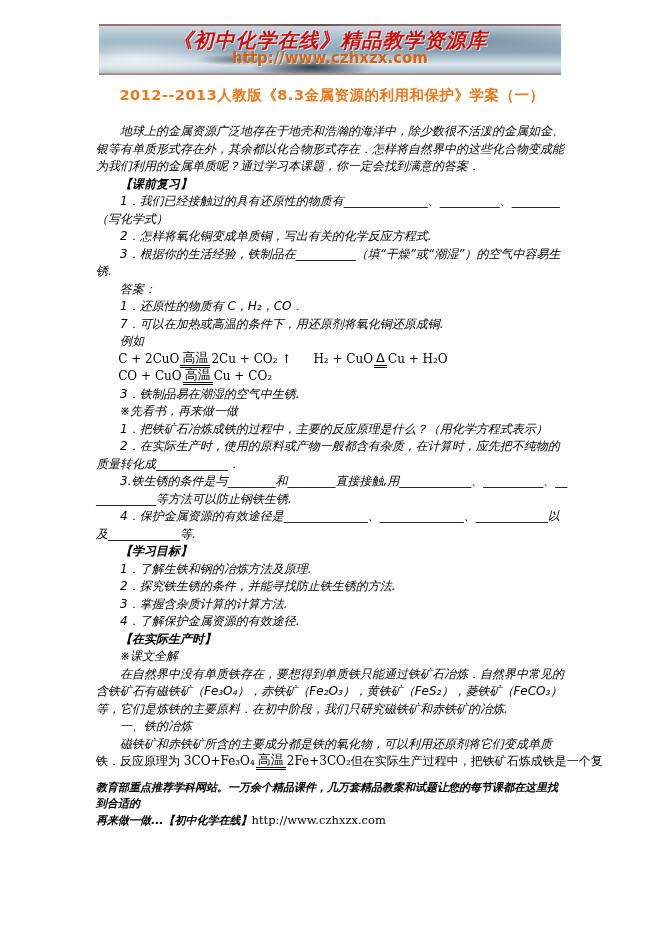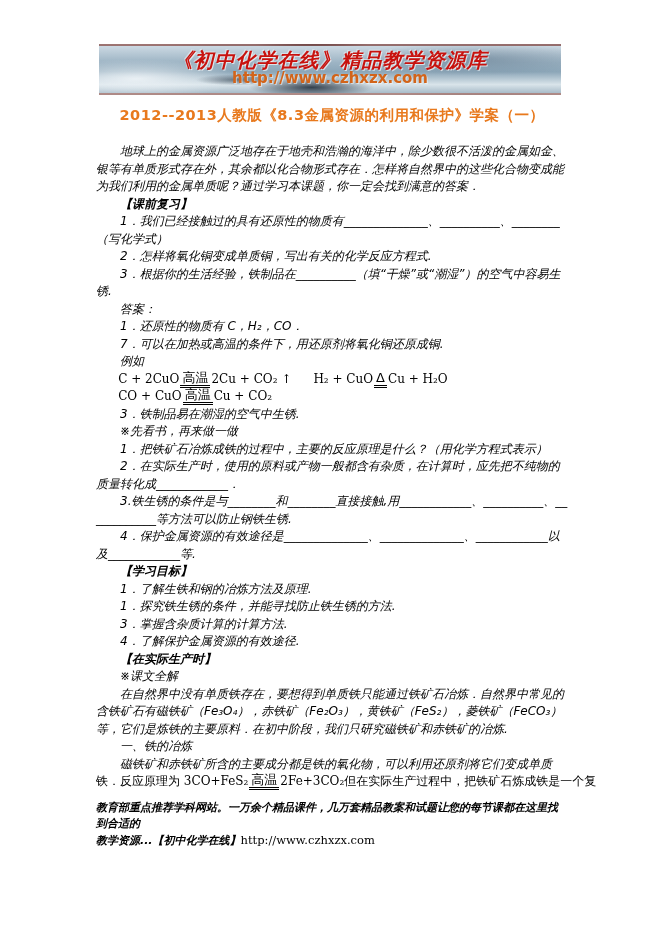--- a/index.html
+++ b/index.html
@@ -1,20 +1,20 @@
 <!DOCTYPE html>
 <html><head>
 <meta charset="utf-8">
 <style>
   html,body{margin:0;padding:0;}
   body{
     width:661px;height:935px;background:#ffffff;color:#000;
     font-family:"DejaVu Sans",sans-serif;overflow:hidden;
   }
-  .page{padding-top:44px;margin-left:96px;width:472px;}
+  .page{padding-top:24px;margin-left:96px;width:472px;}
 
   
   .banner{
     position:relative;width:462px;height:47px;margin-left:3px;
     background:
       radial-gradient(ellipse 90px 14px at 46% 88%, rgba(25,38,52,0.85), rgba(25,38,52,0) 70%),
       radial-gradient(ellipse 60px 8px at 30% 72%, rgba(40,55,70,0.6), rgba(40,55,70,0) 70%),
       radial-gradient(ellipse 160px 22px at 82% 28%, rgba(96,120,140,0.55), rgba(96,120,140,0) 75%),
       radial-gradient(ellipse 140px 26px at 8% 70%, rgba(236,242,246,0.95), rgba(236,242,246,0) 75%),
       linear-gradient(180deg,#ccd9e3 0%,#9db4c4 35%,#8ca6b8 55%,#d9e4ea 82%,#a9bcc9 100%);
@@ -109,30 +109,30 @@
 
   <p class="t gap-md">3．铁制品易在潮湿的空气中生锈.</p>
   <p class="t">※先看书，再来做一做</p>
   <p class="t">1．把铁矿石冶炼成铁的过程中，主要的反应原理是什么？（用化学方程式表示）</p>
   <p class="t">2．在实际生产时，使用的原料或产物一般都含有杂质，在计算时，应先把不纯物的质量转化成____________．</p>
   <p class="t">3.铁生锈的条件是与________和________直接接触,用____________、__________、____________等方法可以防止钢铁生锈.</p>
   <p class="t">4．保护金属资源的有效途径是______________、______________、____________以及____________等.</p>
 
   <p class="t bold gap-md">【学习目标】</p>
   <p class="t">1．了解生铁和钢的冶炼方法及原理.</p>
-  <p class="t">1．探究铁生锈的条件，并能寻找防止铁生锈的方法.</p>
+  <p class="t">2．探究铁生锈的条件，并能寻找防止铁生锈的方法.</p>
   <p class="t">3．掌握含杂质计算的计算方法.</p>
   <p class="t">4．了解保护金属资源的有效途径.</p>
 
   <p class="t bold">【在实际生产时】</p>
   <p class="t">※课文全解</p>
   <p class="t">在自然界中没有单质铁存在，要想得到单质铁只能通过铁矿石冶炼．自然界中常见的含铁矿石有磁铁矿（Fe₃O₄），赤铁矿（Fe₂O₃），黄铁矿（FeS₂），菱铁矿（FeCO₃）等，它们是炼铁的主要原料．在初中阶段，我们只研究磁铁矿和赤铁矿的冶炼.</p>
   <p class="t">一、铁的冶炼</p>
   <p class="t">磁铁矿和赤铁矿所含的主要成分都是铁的氧化物，可以利用还原剂将它们变成单质</p>
 
-  <p class="inline-eq-line gap-sm"><span>铁．反应原理为 </span><span class="eqtxt"><span>3CO+FeS₂</span><span class="cond">高温</span><span>2Fe+3CO₂</span></span><span>但在实际生产过程中，把铁矿石炼成铁是一个复</span></p>
+  <p class="inline-eq-line gap-sm"><span>铁．反应原理为 </span><span class="eqtxt"><span>3CO+Fe₃O₄</span><span class="cond">高温</span><span>2Fe+3CO₂</span></span><span>但在实际生产过程中，把铁矿石炼成铁是一个复</span></p>
 
   <div class="footer">
     <div>教育部重点推荐学科网站。一万余个精品课件，几万套精品教案和试题让您的每节课都在这里找到合适的</div>
-    <div><span>教学资源...【初中化学在线】</span><span class="footer-url">http://www.czhxzx.com</span></div>
+    <div><span>再来做一做...【初中化学在线】</span><span class="footer-url">http://www.czhxzx.com</span></div>
   </div>
 
 </div>
 
 </body></html>

